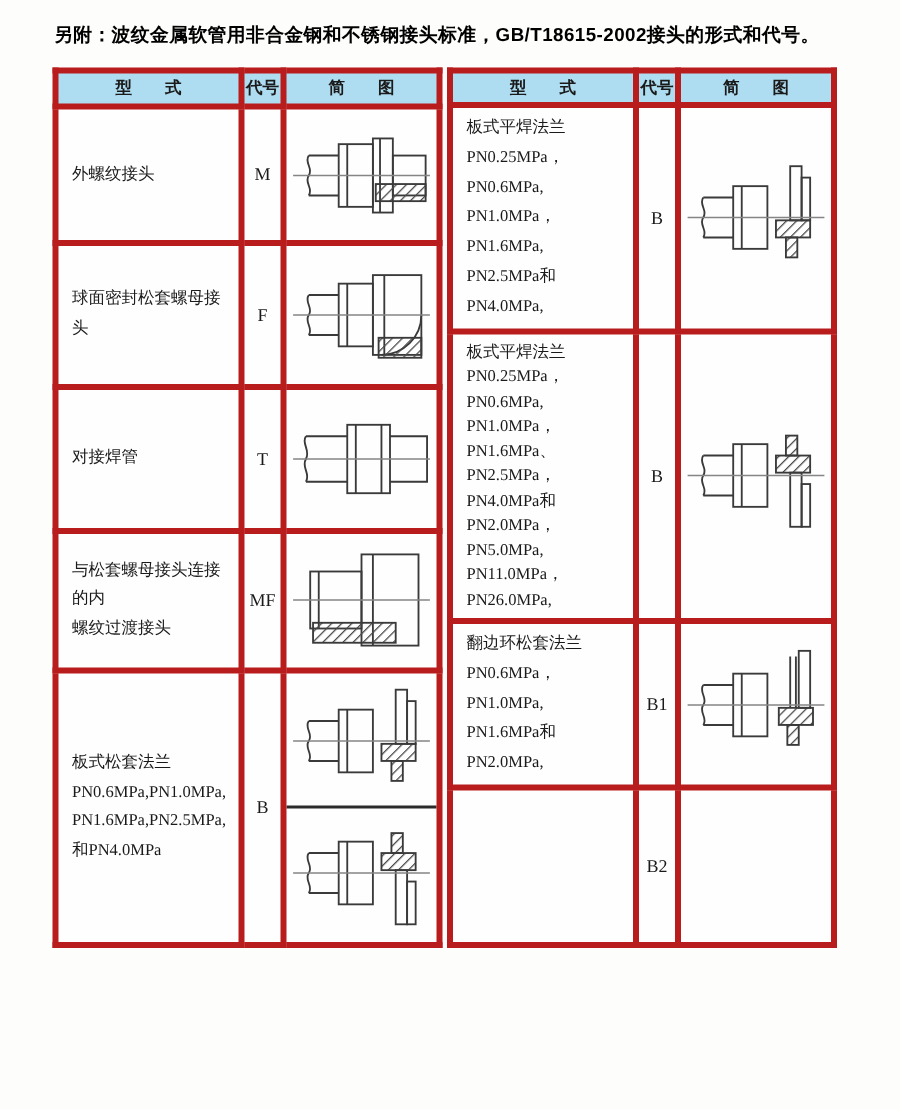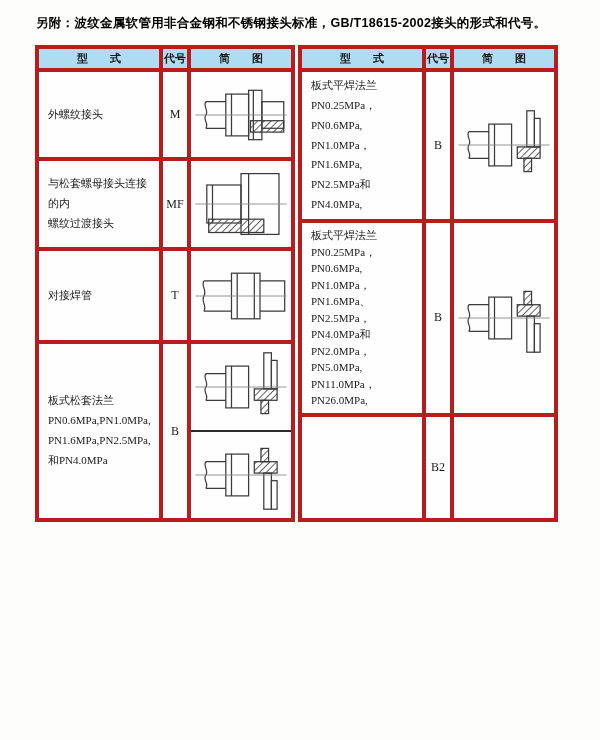--- a/index.html
+++ b/index.html
@@ -171,43 +171,56 @@
           </td>
       <td class="code">M</td>
       <td class="diag">
             <div class="diag-box">
               <svg class="d" viewBox="0 0 100 80">
                 <use href="#sym-m"></use>
               </svg>
             </div>
           </td>
     </tr>
-    <tr style="height:90px">
-      <td class="hl">
-            <div class="type-text">与松套螺母接头连接的内
-螺纹过渡接头</div>
-          </td>
-      <td class="code hl">MF</td>
-      <td class="diag">
-            <div class="diag-box">
-              <svg class="d" viewBox="0 0 100 80">
-                <use href="#sym-mf"></use>
+    <tr style="height:93px">
+      <td class="hl">
+            <div class="type-text">球面密封松套螺母接头</div>
+          </td>
+      <td class="code hl">F</td>
+      <td class="diag">
+            <div class="diag-box">
+              <svg class="d" viewBox="0 0 100 80">
+                <use href="#sym-f"></use>
               </svg>
             </div>
           </td>
     </tr>
     <tr style="height:93px">
       <td>
             <div class="type-text">对接焊管</div>
           </td>
       <td class="code">T</td>
       <td class="diag">
             <div class="diag-box">
               <svg class="d" viewBox="0 0 100 80">
                 <use href="#sym-t"></use>
+              </svg>
+            </div>
+          </td>
+    </tr>
+    <tr style="height:90px">
+      <td class="hl">
+            <div class="type-text">与松套螺母接头连接的内
+螺纹过渡接头</div>
+          </td>
+      <td class="code hl">MF</td>
+      <td class="diag">
+            <div class="diag-box">
+              <svg class="d" viewBox="0 0 100 80">
+                <use href="#sym-mf"></use>
               </svg>
             </div>
           </td>
     </tr>
     <tr style="height:176px">
       <td class="hl">
             <div class="type-text">板式松套法兰
 PN0.6MPa,PN1.0MPa,
 PN1.6MPa,PN2.5MPa,
 和PN4.0MPa</div>
@@ -270,20 +283,35 @@
           </td>
       <td class="code">B</td>
       <td class="diag">
             <div class="diag-box">
               <svg class="d" viewBox="0 0 100 80">
                 <use href="#sym-fl-down"></use>
               </svg>
             </div>
           </td>
     </tr>
+    <tr style="height:102px">
+      <td class="hl">
+            <div class="type-text">翻边环松套法兰
+PN0.6MPa，PN1.0MPa,
+PN1.6MPa和PN2.0MPa,</div>
+          </td>
+      <td class="code hl">B1</td>
+      <td class="diag">
+            <div class="diag-box">
+              <svg class="d" viewBox="0 0 100 80">
+                <use href="#sym-b1"></use>
+              </svg>
+            </div>
+          </td>
+    </tr>
     <tr style="height:105px">
       <td></td>
       <td class="code">B2</td>
       <td class="diag"></td>
     </tr>
   </tbody>
     </table>
 
 </div>
 

